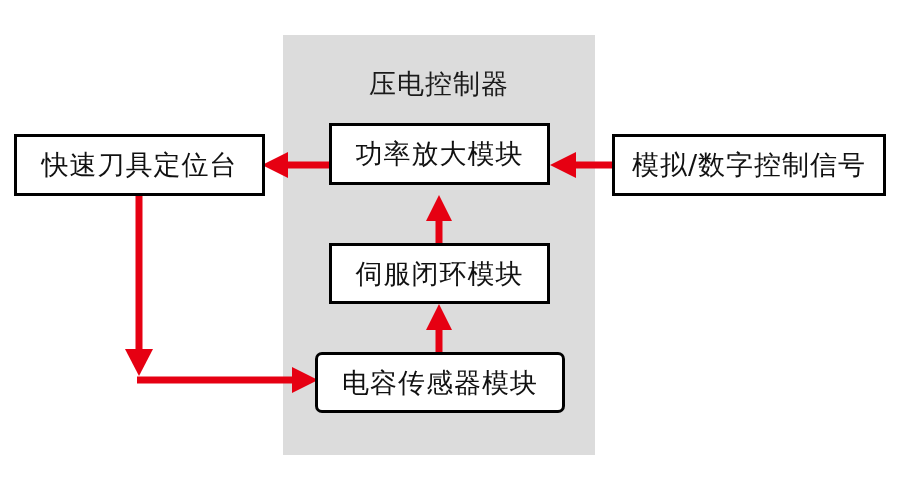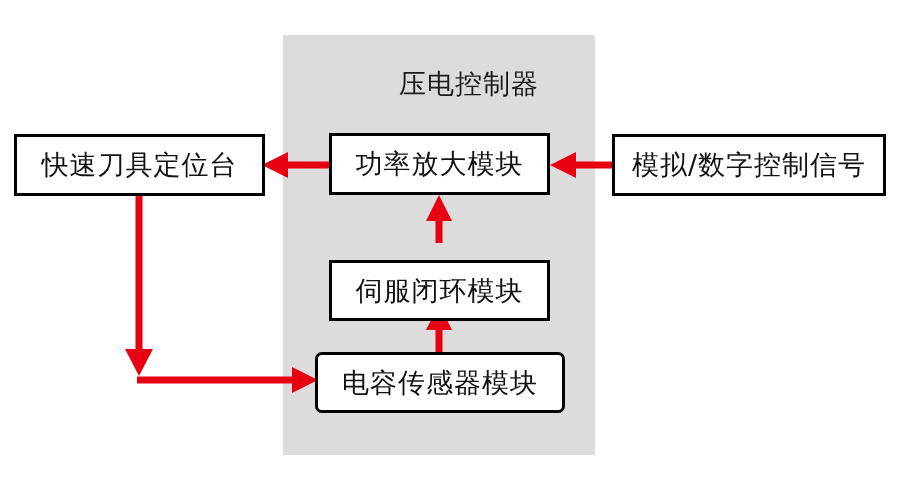--- a/index.html
+++ b/index.html
@@ -31,40 +31,39 @@
     position: absolute;
     left: 283px;
     top: 68px;
     width: 312px;
     text-align: center;
     font-size: 27px;
     color: #1a1a1a;
     line-height: 1.2;
     letter-spacing: 1px;
     white-space: nowrap;
-    padding-left: 30px;
   }
   
   .box {
     position: absolute;
     background: #ffffff;
     border: 3px solid #000000;
     box-sizing: border-box;
     display: flex;
     align-items: center;
     justify-content: center;
     color: #111111;
     font-size: 27px;
     letter-spacing: 1px;
     white-space: nowrap;
   }
   #box-tool-stage    { left: 14px;  top: 134px; width: 251px; height: 62px; font-family: Liberation Serif, serif; }
-  #box-power-amp     { left: 329px; top: 133px; width: 221px; height: 62px; }
+  #box-power-amp     { left: 329px; top: 123px; width: 221px; height: 62px; }
   #box-control-signal{ left: 612px; top: 134px; width: 274px; height: 62px; justify-content: center; }
-  #box-servo-loop    { left: 329px; top: 260px; width: 221px; height: 61px; align-items: center; }
+  #box-servo-loop    { left: 329px; top: 243px; width: 221px; height: 61px; align-items: center; }
   #box-cap-sensor    { left: 315px; top: 352px; width: 250px; height: 61px; border-radius: 7px; }
 
   
   #arrows {
     position: absolute;
     left: 0;
     top: 0;
     width: 900px;
     height: 500px;
     pointer-events: none;

